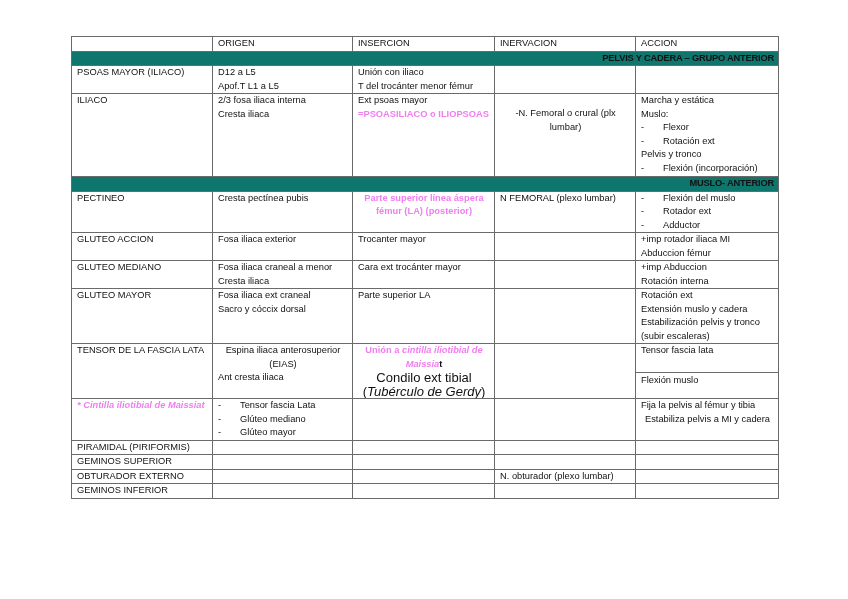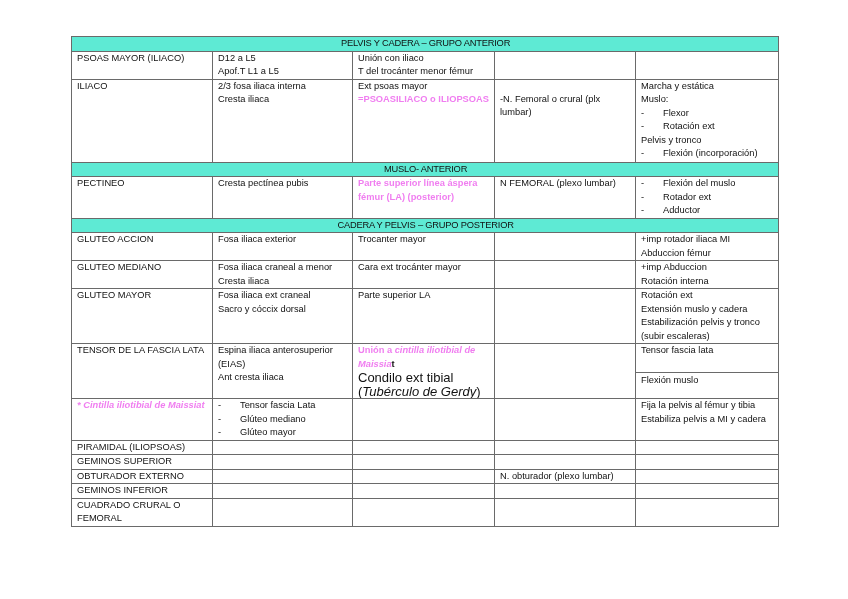--- a/index.html
+++ b/index.html
@@ -4,45 +4,52 @@
 <style>
   html, body { margin:0; padding:0; background:#ffffff; }
   body { width:848px; height:599px; position:relative; overflow:hidden;
          font-family:"Liberation Sans", sans-serif; color:#111; }
   table.muscles { position:absolute; left:71px; top:36px; width:707px;
          border-collapse:collapse; table-layout:fixed; font-size:9.3px; line-height:13.5px; }
   table.muscles td { border:1px solid #6a6a6a; vertical-align:top; padding:0 4px 0 5px; overflow:hidden; }
   col.c1 { width:141px; } col.c2 { width:140px; } col.c3 { width:142px; }
   col.c4 { width:141px; } col.c5 { width:143px; }
   tr.hdr td { height:13px; }
-  tr.section td { background:#5eead4; font-weight:normal; text-align:center; height:13px; letter-spacing:-0.2px; }
+  tr.section td { background:#0f766e; font-weight:bold; text-align:right; height:13px; letter-spacing:-0.2px; }
   .pink { color:#f07ef0; font-weight:bold; }
   .pink-it { color:#f07ef0; font-weight:bold; font-style:italic; }
   .it { font-style:italic; }
   .small { font-size:13px; }
   .line { display:block; white-space:nowrap; }
-  .wrap { display:block; }
+  .wrap { display:block;text-align:center; }
   .bullet { display:block; white-space:nowrap; }
   .bullet .dash { display:inline-block; width:22px; }
   .split-top { display:block; height:28px; border-bottom:1px solid #6a6a6a; margin:0 -4px 0 -5px; padding:0 4px 0 5px; }
   .split-bot { display:block; padding-top:1px; }
 </style>
 </head>
 <body>
 
 <table class="muscles">
   <colgroup>
       <col class="c1">
       <col class="c2">
       <col class="c3">
       <col class="c4">
       <col class="c5">
     </colgroup>
 
   <tbody>
+      <tr class="hdr">
+    <td></td>
+    <td>ORIGEN</td>
+    <td>INSERCION</td>
+    <td>INERVACION</td>
+    <td>ACCION</td>
+  </tr>
 
   <tr class="section">
     <td colspan="5">PELVIS Y CADERA – GRUPO ANTERIOR</td>
   </tr>
 
   <tr style="height:27px">
     <td>PSOAS MAYOR (ILIACO)</td>
     <td>
       <span class="line">D12 a L5</span>
       <span class="line">Apof.T L1 a L5</span>
@@ -90,23 +97,20 @@
           <span class="wrap pink">Parte superior línea áspera fémur (LA) (posterior)</span>
         </td>
     <td>N FEMORAL (plexo lumbar)</td>
     <td>
       <span class="bullet"><span class="dash">-</span><span>Flexión del muslo</span></span>
       <span class="bullet"><span class="dash">-</span><span>Rotador ext</span></span>
       <span class="bullet"><span class="dash">-</span><span>Adductor</span></span>
     </td>
   </tr>
 
-  <tr class="section">
-    <td colspan="5">CADERA Y PELVIS – GRUPO POSTERIOR</td>
-  </tr>
 
   <tr style="height:27px">
     <td>GLUTEO ACCION</td>
     <td>Fosa iliaca exterior</td>
     <td>Trocanter mayor</td>
     <td></td>
     <td>
       <span class="line">+imp rotador iliaca MI</span>
       <span class="line">Abduccion fémur</span>
     </td>
@@ -168,21 +172,21 @@
     </td>
     <td></td>
     <td></td>
     <td>
       <span class="line">Fija la pelvis al fémur y tibia</span>
       <span class="wrap">Estabiliza pelvis a MI y cadera</span>
     </td>
   </tr>
 
   <tr style="height:13px">
-    <td>PIRAMIDAL (ILIOPSOAS)</td>
+    <td>PIRAMIDAL (PIRIFORMIS)</td>
     <td></td>
     <td></td>
     <td></td>
     <td></td>
   </tr>
   <tr style="height:13px">
     <td>GEMINOS SUPERIOR</td>
     <td></td>
     <td></td>
     <td></td>
@@ -190,28 +194,19 @@
   </tr>
   <tr style="height:13px">
     <td>OBTURADOR EXTERNO</td>
     <td></td>
     <td></td>
     <td>N. obturador (plexo lumbar)</td>
     <td></td>
   </tr>
   <tr style="height:13px">
     <td>GEMINOS INFERIOR</td>
-    <td></td>
-    <td></td>
-    <td></td>
-    <td></td>
-  </tr>
-  <tr style="height:27px">
-    <td>
-          <span class="wrap">CUADRADO CRURAL O FEMORAL</span>
-        </td>
     <td></td>
     <td></td>
     <td></td>
     <td></td>
   </tr>
 </tbody>
   </table>
 
 </body></html>

